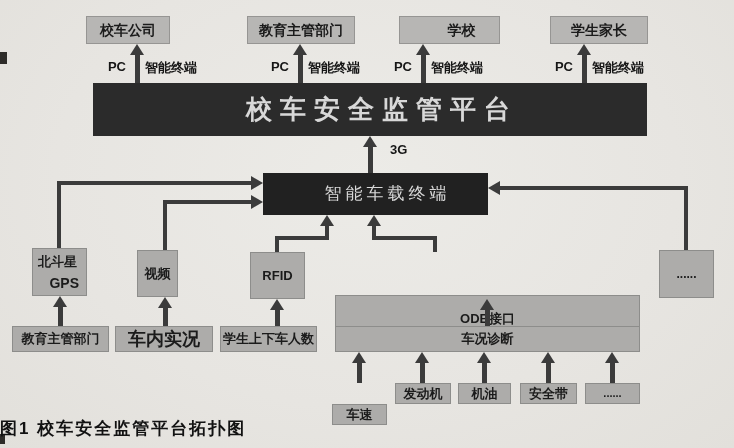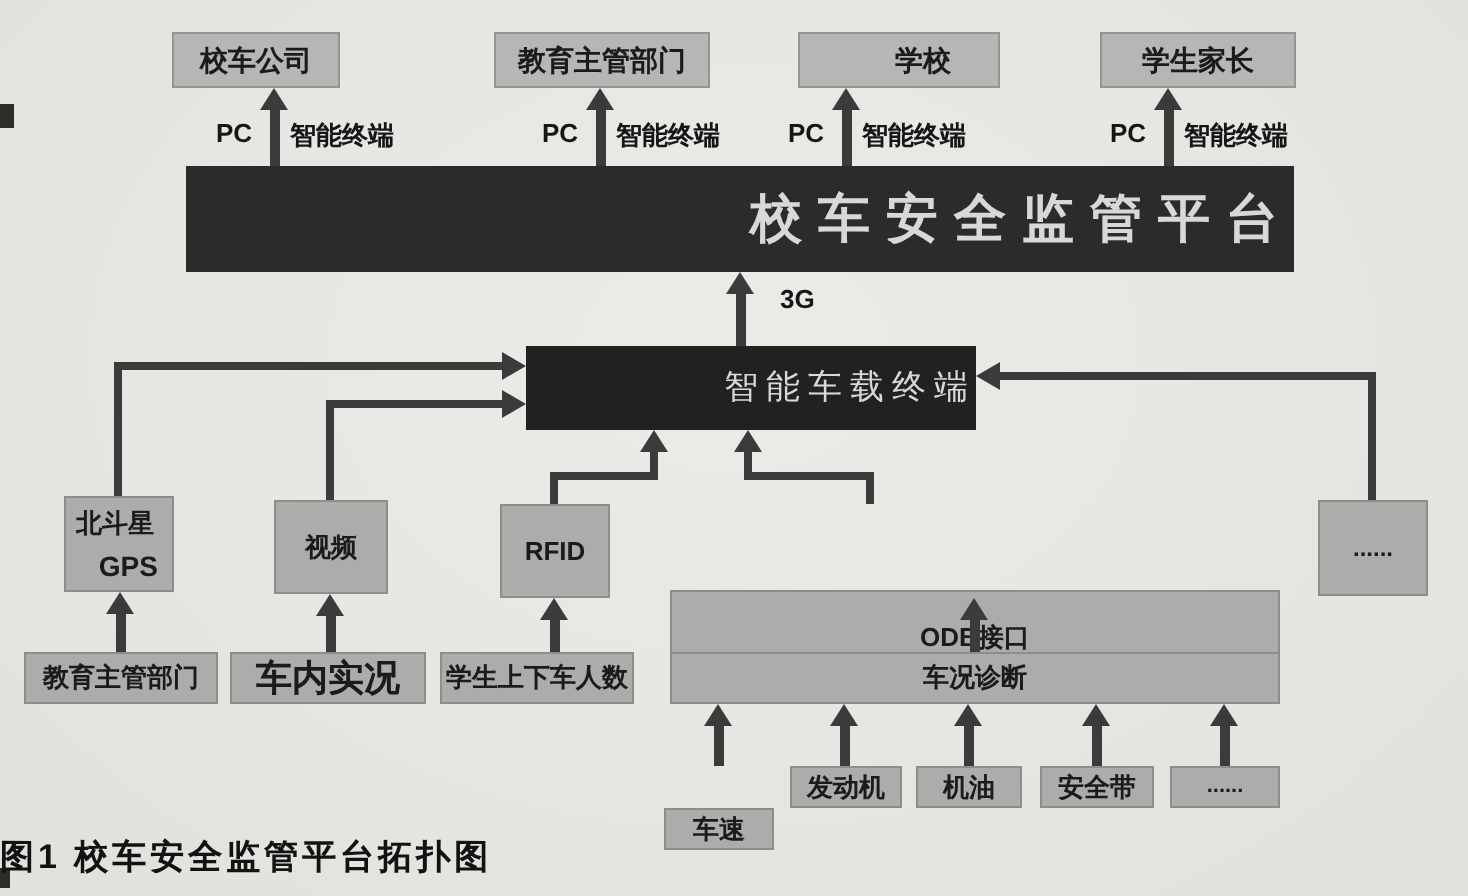--- a/index.html
+++ b/index.html
@@ -33,21 +33,21 @@
     text-align:center;
     font-weight:600;
     white-space:nowrap;
     overflow:hidden;
   }
   .node.light{background:var(--box-light);}
   .bar{
     position:absolute;
     background:var(--dark);
     color:var(--ink-light);
-    text-align:right;
+    text-align:center;
     box-sizing:border-box;
     padding-left:24px;
   }
   .lbl{
     position:absolute;
     color:#161616;
     font-size:13px;
     font-weight:600;
     white-space:nowrap;
   }
@@ -140,21 +140,21 @@
 
   <div class="head-up" style="left:367px;top:215px;"></div>
   <div class="seg" style="left:372px;top:226px;width:4px;height:12px;"></div>
   <div class="seg" style="left:372px;top:236px;width:65px;height:4px;"></div>
   <div class="seg" style="left:433px;top:236px;width:4px;height:16px;"></div>
 
   <div class="node" style="left:32px;top:248px;width:55px;height:48px;">
     <span class="beidou-l1">北斗星</span>
     <span class="beidou-l2">GPS</span>
   </div>
-  <div class="node" style="left:137px;top:250px;width:57px;height:47px;line-height:45px;font-size:13px;">视频</div>
+  <div class="node" style="left:137px;top:250px;width:41px;height:47px;line-height:45px;font-size:13px;">视频</div>
   <div class="node" style="left:250px;top:252px;width:55px;height:47px;line-height:45px;font-size:13px;">RFID</div>
   <div class="node" style="left:335px;top:252px;width:305px;height:47px;line-height:45px;font-size:13px;margin-top:43px;">ODB接口</div>
   <div class="node" style="left:659px;top:250px;width:55px;height:48px;line-height:46px;font-size:12px;">......</div>
 
   <div class="varrow" style="left:53px;top:296px;height:30px;"></div>
   <div class="varrow" style="left:158px;top:297px;height:29px;"></div>
   <div class="varrow" style="left:270px;top:299px;height:27px;"></div>
   <div class="varrow" style="left:480px;top:299px;height:27px;"></div>
 
   <div class="node" style="left:12px;top:326px;width:97px;height:26px;line-height:24px;font-size:13px;">教育主管部门</div>

